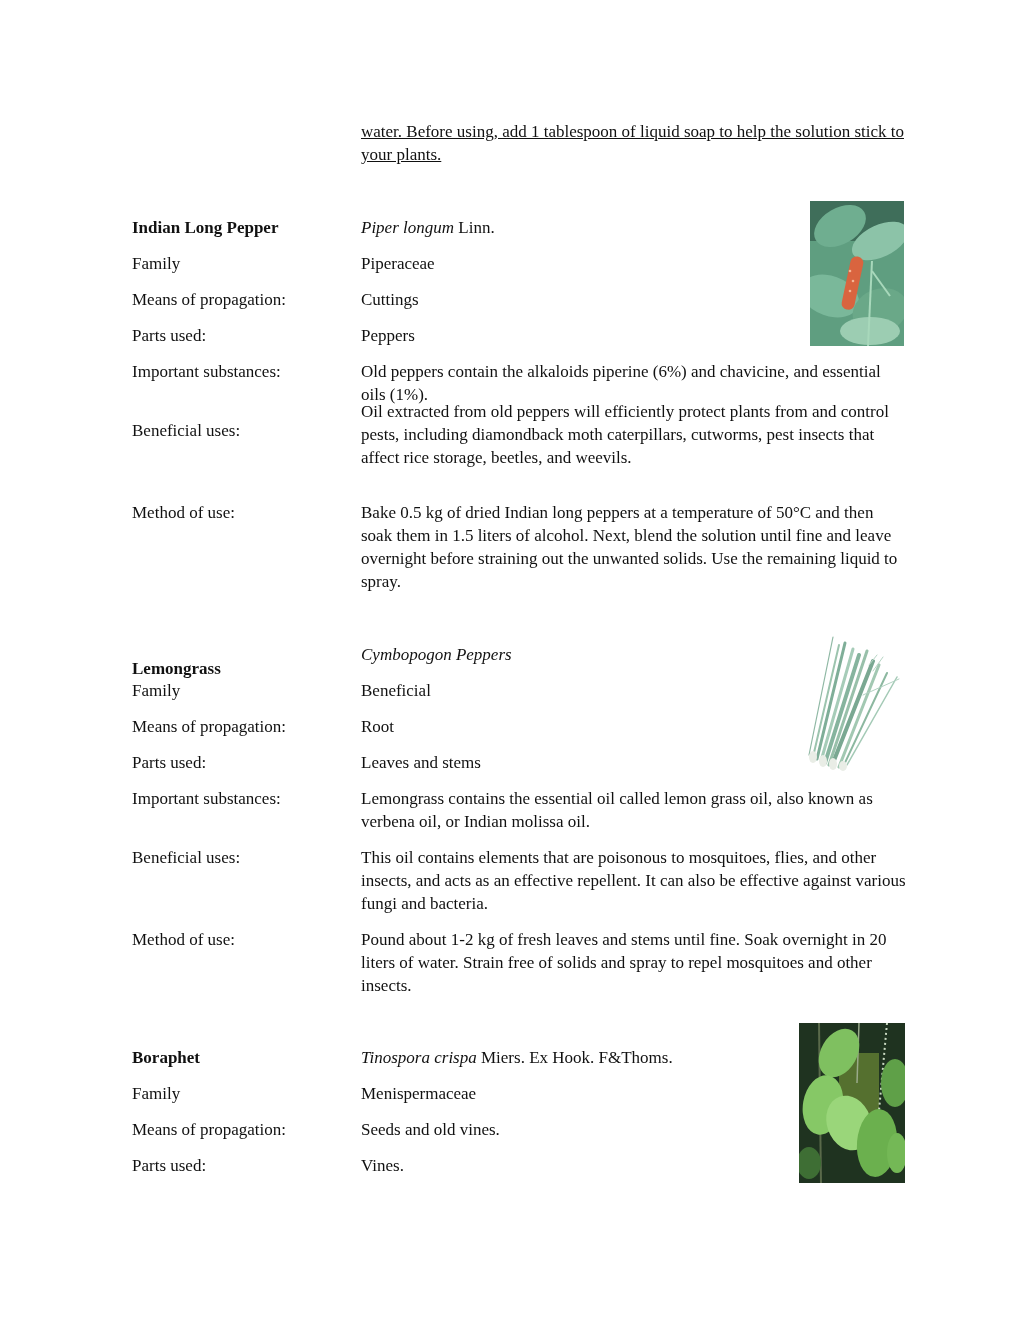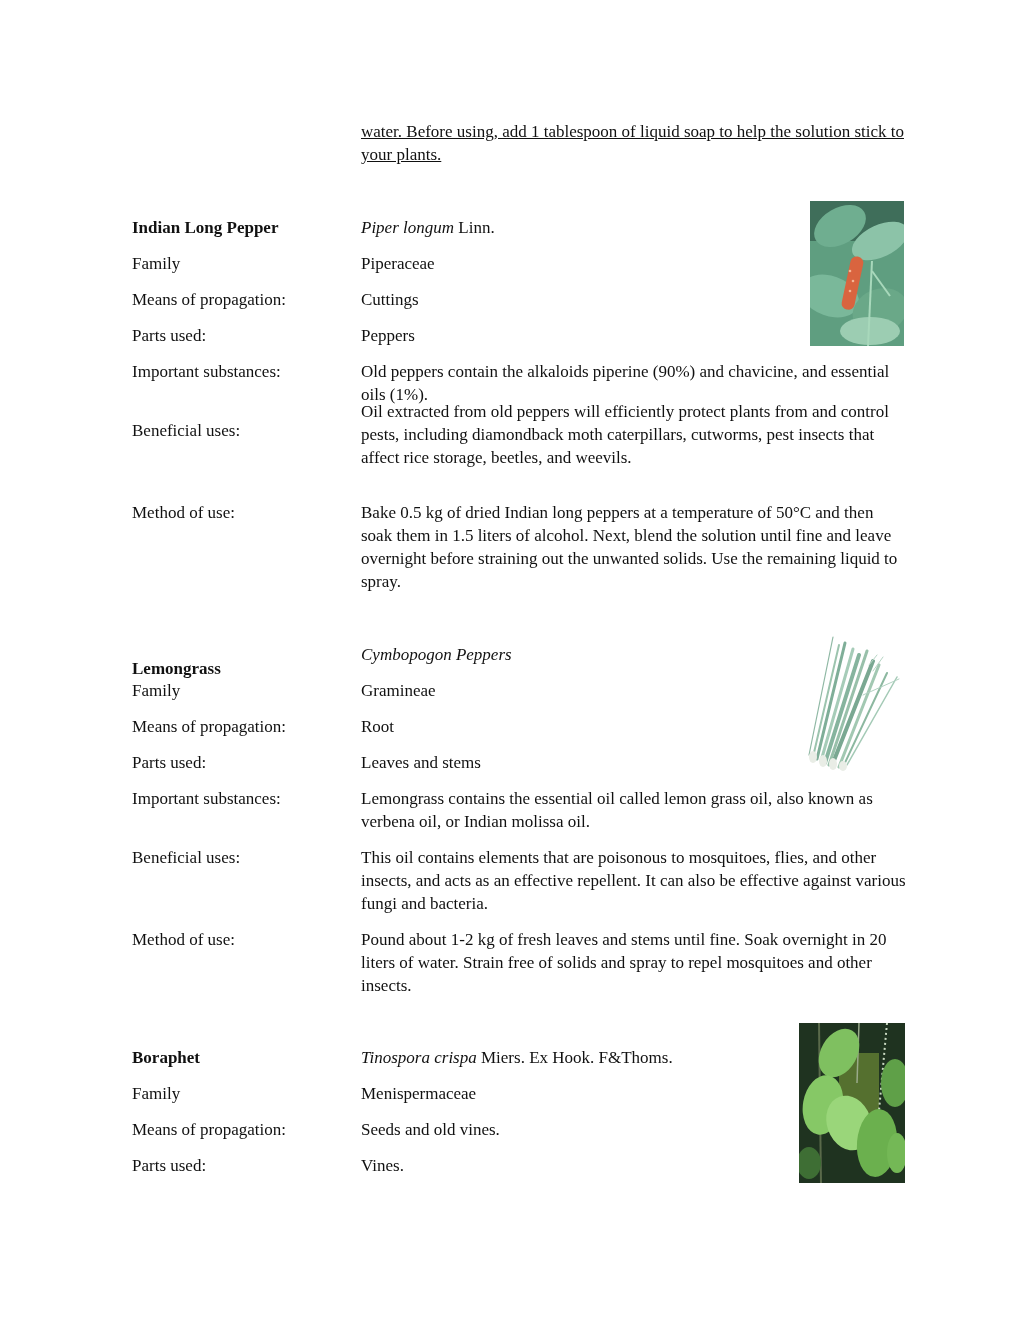--- a/index.html
+++ b/index.html
@@ -26,21 +26,21 @@
   <div class="label bold" style="top:216px">Indian Long Pepper</div>
   <div class="value" style="top:216px"><span class="ital">Piper longum</span><span> Linn.</span></div>
 
   <div class="label" style="top:252px">Family</div>
   <div class="value" style="top:252px">Piperaceae</div>
   <div class="label" style="top:288px">Means of propagation:</div>
   <div class="value" style="top:288px">Cuttings</div>
   <div class="label" style="top:324px">Parts used:</div>
   <div class="value" style="top:324px">Peppers</div>
   <div class="label" style="top:360px">Important substances:</div>
-  <div class="value" style="top:360px">Old peppers contain the alkaloids piperine (90%) and chavicine, and essential oils (1%).</div>
+  <div class="value" style="top:360px">Old peppers contain the alkaloids piperine (6%) and chavicine, and essential oils (1%).</div>
   <div class="label" style="top:419px">Beneficial uses:</div>
   <div class="value" style="top:400px">Oil extracted from old peppers will efficiently protect plants from and control pests, including diamondback moth caterpillars, cutworms, pest insects that affect rice storage, beetles, and weevils.</div>
   <div class="label" style="top:501px">Method of use:</div>
   <div class="value" style="top:501px">Bake 0.5 kg of dried Indian long peppers at a temperature of 50°C and then soak them in 1.5 liters of alcohol. Next, blend the solution until fine and leave overnight before straining out the unwanted solids. Use the remaining liquid to spray.</div>
 
   <div class="photo" style="left:810px; top:201px; width:94px; height:145px">
     <svg viewBox="0 0 94 145" preserveAspectRatio="none">
       <rect width="94" height="145" fill="#5f9e80"></rect>
       <rect x="0" y="0" width="94" height="40" fill="#3f6e5a"></rect>
       <ellipse cx="30" cy="25" rx="28" ry="18" fill="#6fae90" transform="rotate(-30 30 25)"></ellipse>
@@ -56,21 +56,21 @@
       <circle cx="40" cy="90" r="1.3" fill="#f4b494"></circle>
     </svg>
   </div>
 </section>
 
 <section>
   <div class="label bold" style="top:657px">Lemongrass</div>
   <div class="value" style="top:643px"><span class="ital">Cymbopogon Peppers</span><span></span></div>
 
   <div class="label" style="top:679px">Family</div>
-  <div class="value" style="top:679px">Gramineae</div>
+  <div class="value" style="top:679px">Beneficial</div>
   <div class="label" style="top:715px">Means of propagation:</div>
   <div class="value" style="top:715px">Root</div>
   <div class="label" style="top:751px">Parts used:</div>
   <div class="value" style="top:751px">Leaves and stems</div>
   <div class="label" style="top:787px">Important substances:</div>
   <div class="value" style="top:787px">Lemongrass contains the essential oil called lemon grass oil, also known as verbena oil, or Indian molissa oil.</div>
   <div class="label" style="top:846px">Beneficial uses:</div>
   <div class="value" style="top:846px">This oil contains elements that are poisonous to mosquitoes, flies, and other insects, and acts as an effective repellent. It can also be effective against various fungi and bacteria.</div>
   <div class="label" style="top:928px">Method of use:</div>
   <div class="value" style="top:928px">Pound about 1-2 kg of fresh leaves and stems until fine. Soak overnight in 20 liters of water. Strain free of solids and spray to repel mosquitoes and other insects.</div>

